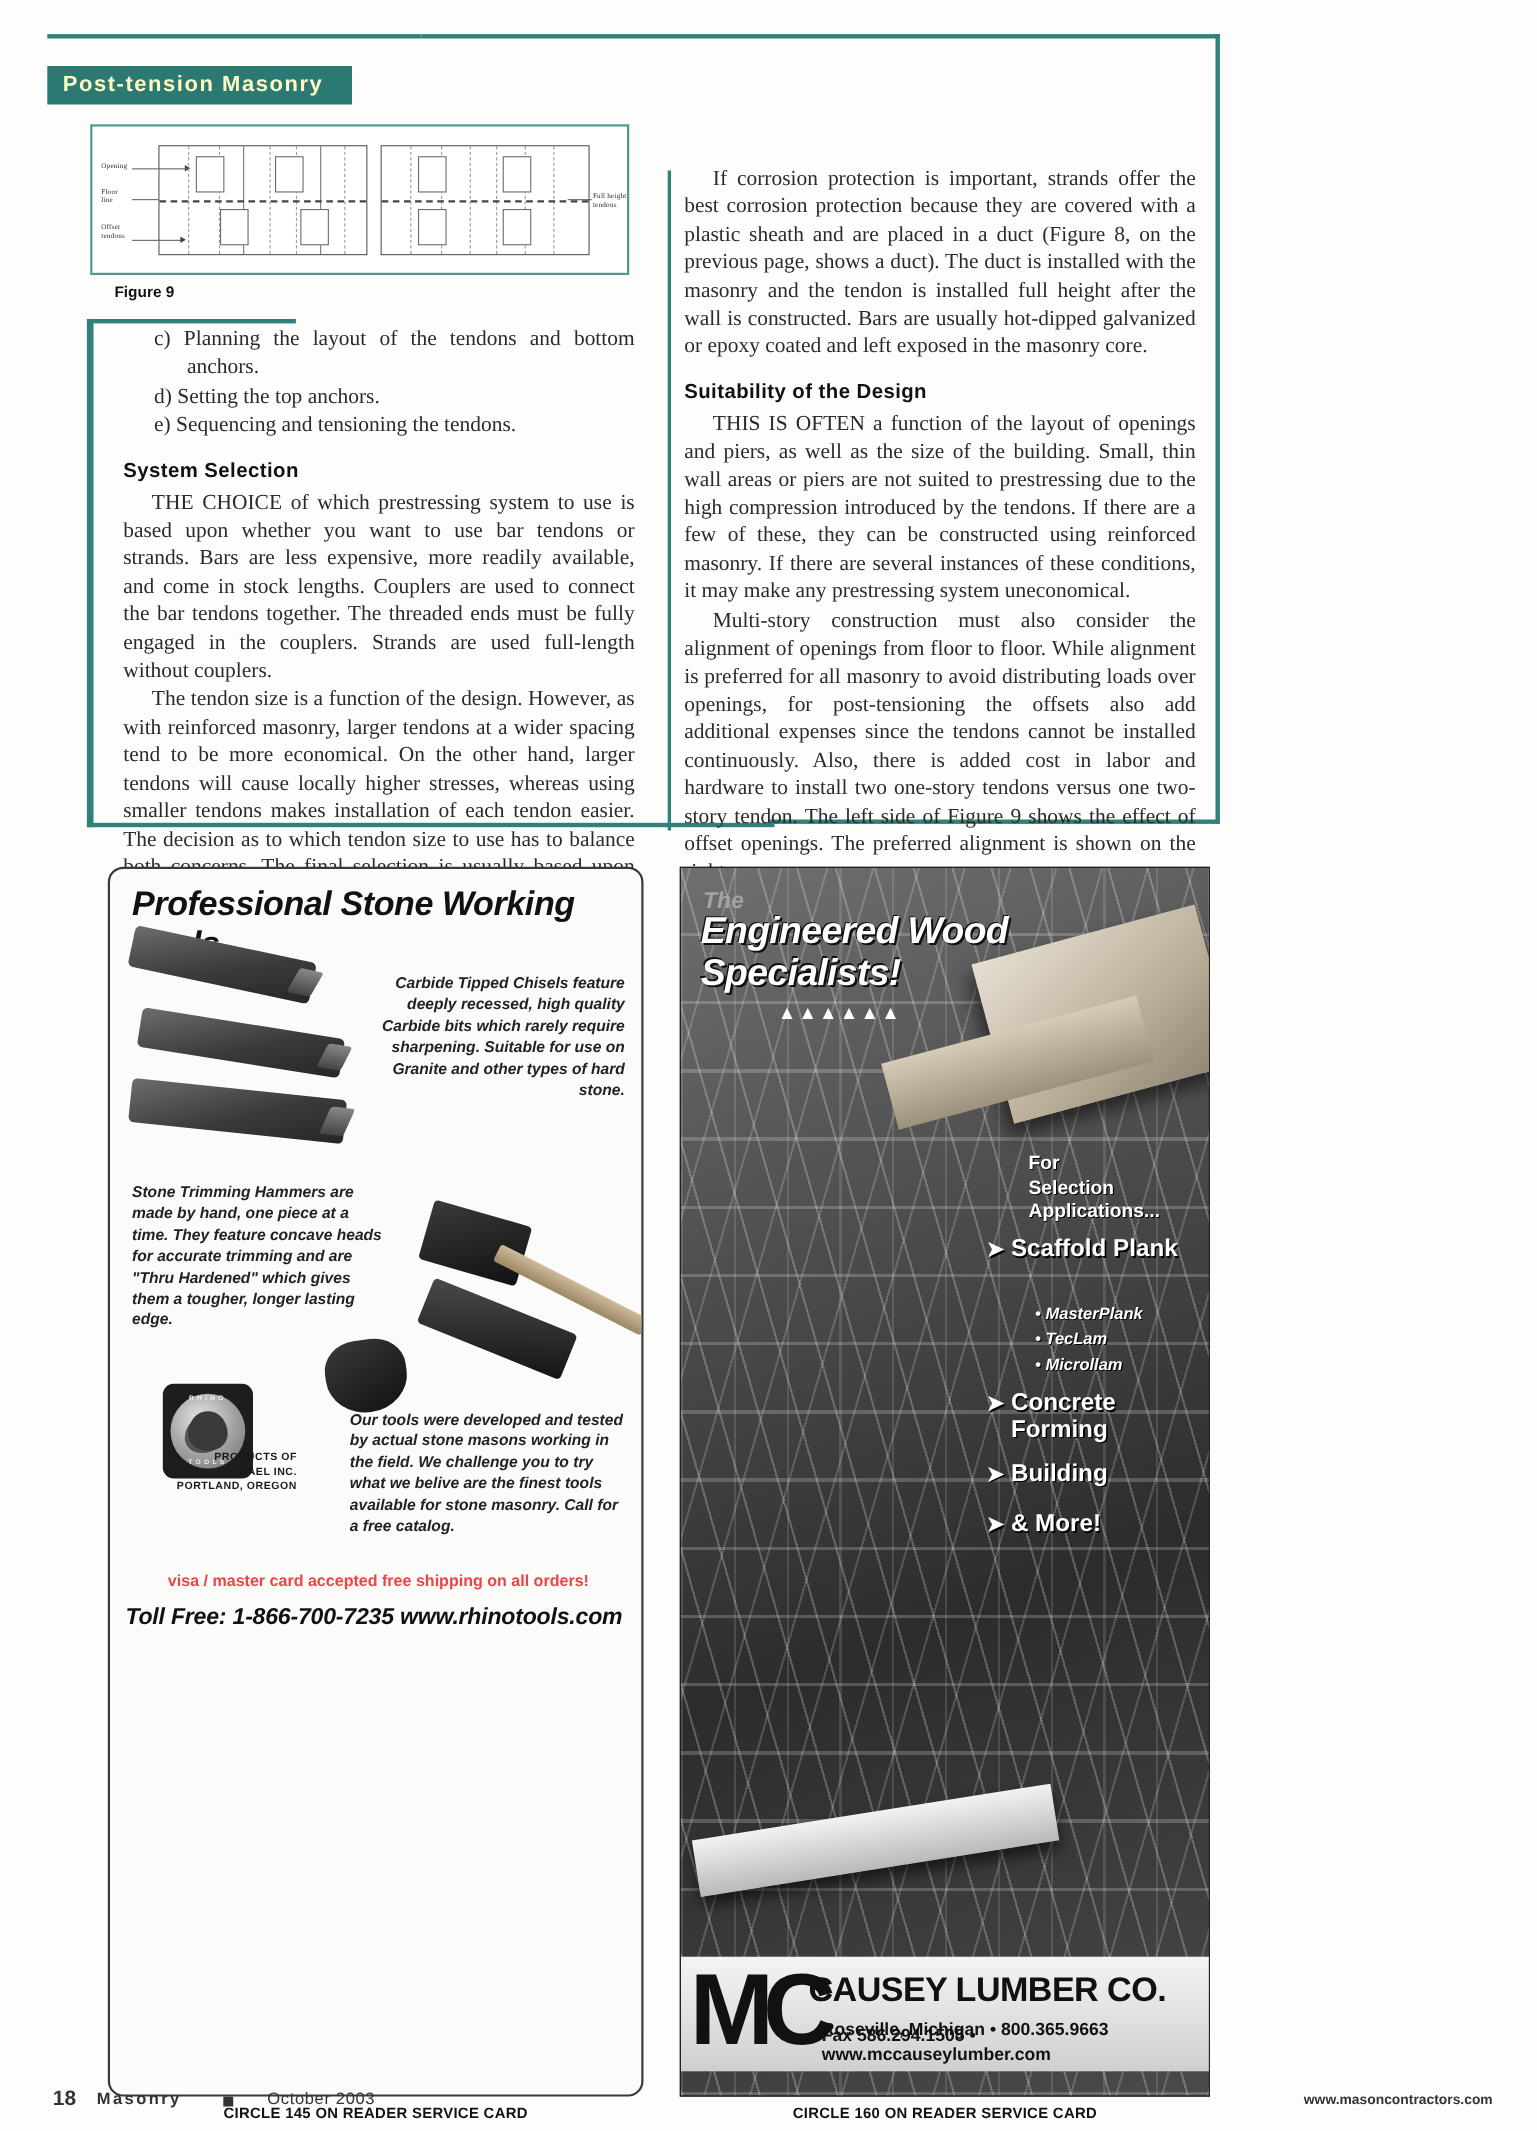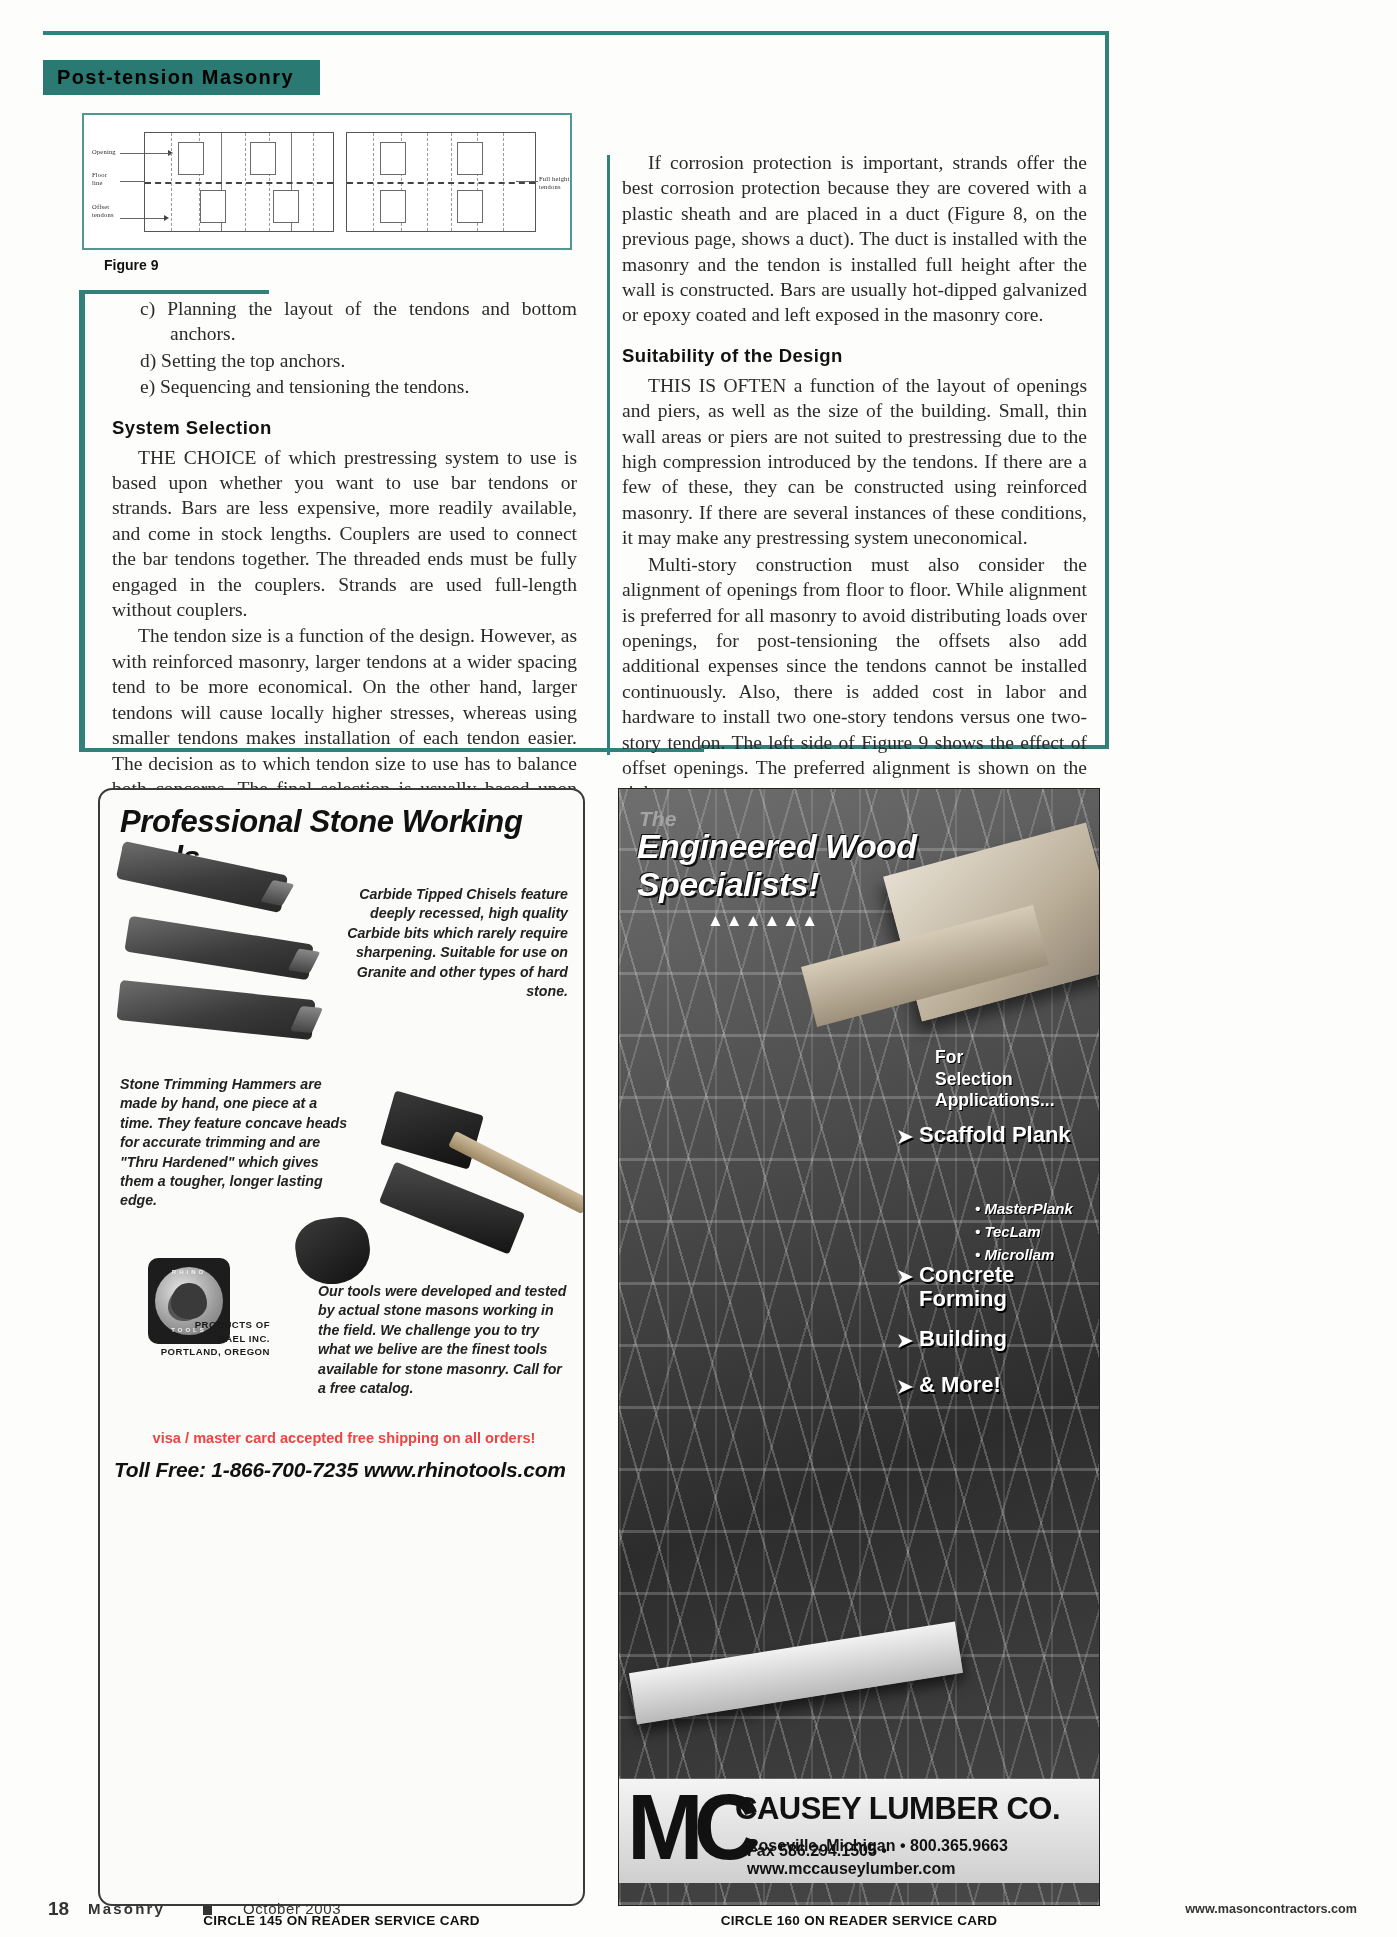--- a/index.html
+++ b/index.html
@@ -17,21 +17,21 @@
   .rule-right-v    { position:absolute; left:1105px;top:31px;  width:4px;   height:718px;background:#2f8179; }
   .rule-bot-right  { position:absolute; left:700px; top:745px; width:409px; height:4px;  background:#2f8179; }
   .rule-left-v     { position:absolute; left:79px;  top:290px; width:6px;   height:462px;background:#2f8179; }
   .rule-left-top   { position:absolute; left:79px;  top:290px; width:190px; height:4px;  background:#2f8179; }
   .rule-bot-left   { position:absolute; left:79px;  top:748px; width:625px; height:4px;  background:#2f8179; }
   .col-divider     { position:absolute; left:607px; top:155px; width:3px;   height:600px;background:#2f8179; }
 
   
   .banner {
     position:absolute; left:43px; top:60px; height:35px;
-    background:#2a7a73; color:#000000;
+    background:#2a7a73; color:#fef9c3;
     padding:4px 26px 4px 14px;
     font-family:"Liberation Sans", sans-serif;
     font-weight:700; font-size:20px; letter-spacing:1.4px;
     display:flex; align-items:center;
   }
 
   
   .figbox {
     position:absolute; left:82px; top:113px; width:490px; height:137px;
     border:2px solid #4e9a92; background:#ffffff;
@@ -425,21 +425,21 @@
     <div class="chevrons">▲▲▲▲▲▲</div>
 
     <div class="ad-r-for" style="white-space:pre-line;">For
 Selection
 Applications...</div>
 
     <div class="feat" style="top:334px; width:170px;">
       <span class="bullet-arrow">➤</span>
       <span>Scaffold Plank</span>
     </div>
-    <div class="sub-bullets" style="top:408px;margin-left:34px;">
+    <div class="sub-bullets" style="top:394px;">
       <div>• MasterPlank</div>
       <div>• TecLam</div>
       <div>• Microllam</div>
     </div>
     <div class="feat" style="top:474px; width:170px;">
       <span class="bullet-arrow">➤</span>
       <span>Concrete Forming</span>
     </div>
     <div class="feat" style="top:538px; width:170px;">
       <span class="bullet-arrow">➤</span>

